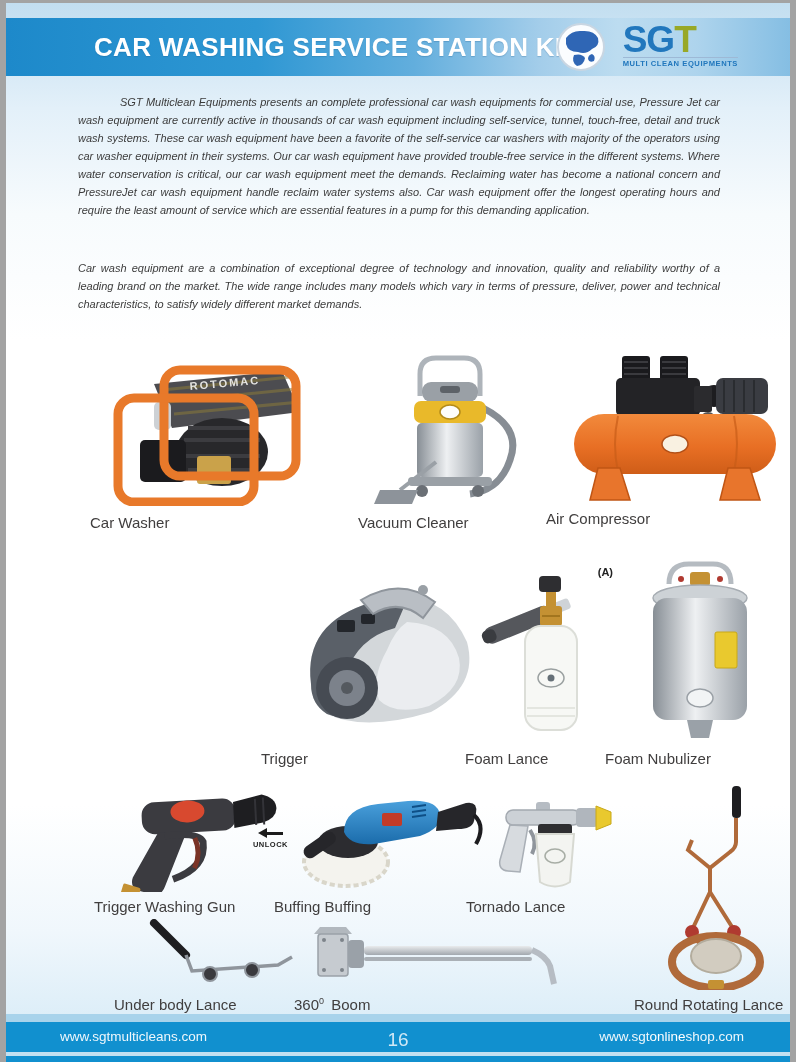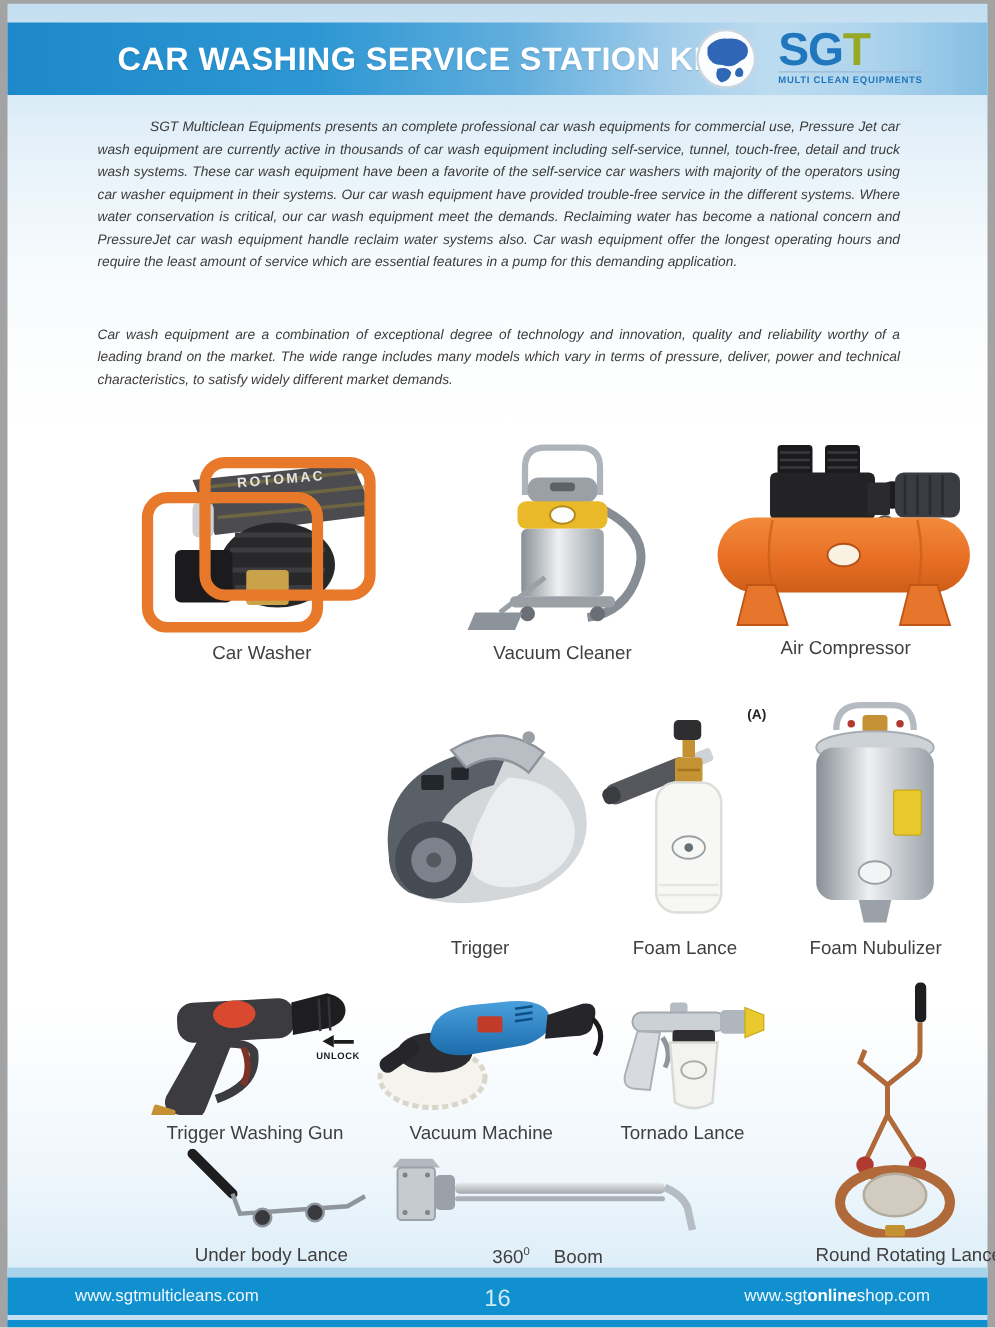--- a/index.html
+++ b/index.html
@@ -23,38 +23,38 @@
   .sgt-blue{color:#2177bd;} .sgt-green{color:#98a827;}
   .sgt-tagline{font-size:7.6px;font-weight:bold;color:#2177bd;letter-spacing:0.55px;
         margin-top:2px;border-top:1px solid #9db9d6;padding-top:1px;}
   
   .para{position:absolute;left:78px;width:642px;text-align:justify;font-size:11px;
         line-height:18px;color:#3b3b3b;font-style:italic;}
   .para.indent{text-indent:42px;}
   
   .product{position:absolute;}
   .pimg{position:absolute;left:0;top:0;display:block;}
-  .plabel{position:absolute;left:-12px;right:-12px;bottom:0;height:20px;text-align:center;
+  .plabel{position:absolute;left:-12px;right:-12px;bottom:0;height:20px;
         font-size:15px;color:#403e3e;white-space:nowrap;}
   .plabel sup{font-size:60%;}
   .annot-a{position:absolute;font-size:11px;font-weight:bold;color:#222;}
   .unlock{position:absolute;display:flex;flex-direction:column;align-items:center;}
   .unlock .arrow{display:flex;align-items:center;}
   .unlock .arrow .tri{width:0;height:0;border-right:9px solid #1c1c1c;
         border-top:5px solid transparent;border-bottom:5px solid transparent;}
   .unlock .arrow .shaft{width:16px;height:3px;background:#1c1c1c;}
   .unlock .word{font-size:7.5px;font-weight:bold;color:#1c1c1c;letter-spacing:0.5px;margin-top:2px;}
   svg text{font-family:"Liberation Sans", sans-serif;}
   
   .f-stripe1{position:absolute;left:6px;right:6px;top:1014px;height:8px;background:#a8d3eb;}
   .f-bar{position:absolute;left:6px;right:6px;top:1022px;height:40px;background:#1190cf;}
   .f-bar .fl{position:absolute;left:54px;top:7px;font-size:13.5px;color:#eef7fc;}
   .f-bar .fc{position:absolute;left:50%;transform:translateX(-50%);top:7px;font-size:19px;color:#cfe8f5;}
   .f-bar .fr{position:absolute;right:46px;top:7px;font-size:13.5px;color:#eef7fc;}
-  .f-bar .fr b{font-weight:bold;color:#ffffff;}
+  .f-bar .fr b{font-weight:normal;color:#ffffff;}
   .f-stripe2{position:absolute;left:6px;right:6px;top:1052px;height:4px;background:#c2e0f1;}
 </style>
 </head>
 <body>
 
 <div class="page">
   <div class="canvas"></div>
 
   <svg width="0" height="0" style="position:absolute" aria-hidden="true">
     <defs>
@@ -234,21 +234,21 @@
       <ellipse cx="62" cy="54" rx="30" ry="16" fill="#2c2c30"></ellipse>
       <g transform="rotate(-35 40 52)">
           <rect x="14" y="46" width="36" height="13" rx="6" fill="#26262a"></rect>
         </g>
       <path d="M58,44 Q58,20 92,16 L122,13 Q152,11 154,27 Q156,40 134,48 L88,56 Q64,58 58,44 Z" fill="url(#blueTool)"></path>
       <rect x="96" y="25" width="20" height="13" rx="2" fill="#c23b28"></rect>
       <path d="M126,19 l14,-2 M126,24 l14,-2 M126,29 l14,-2" stroke="#0e4f86" stroke-width="2"></path>
       <path d="M152,24 L180,15 Q192,13 190,25 L188,33 Q186,41 172,41 L150,43 Z" fill="#26262a"></path>
       <path d="M188,27 Q200,38 190,56" stroke="#1c1c1f" stroke-width="4" fill="none"></path>
     </svg>
-    <figcaption class="plabel">Vacuum Machine</figcaption>
+    <figcaption class="plabel">Buffing Buffing</figcaption>
   </figure>
 
   <figure class="product" style="left:438px;top:770px;width:136px;height:132px">
     <svg class="pimg" width="136" height="106" viewBox="0 0 136 106">
       <rect x="58" y="16" width="14" height="12" rx="3" fill="#b6bcc3"></rect>
       <rect x="28" y="24" width="74" height="15" rx="7" fill="#ccd1d6" stroke="#a3a9b0" stroke-width="1.5"></rect>
       <rect x="98" y="22" width="22" height="19" rx="4" fill="#b0b6bd"></rect>
       <path d="M118,20 L133,26 V38 L118,44 Z" fill="#e9c92e" stroke="#c8a818"></path>
       <path d="M32,39 L22,74 Q20,84 30,85 L42,86 L50,40 Z" fill="#d7dbdf" stroke="#a9afb6" stroke-width="1.5"></path>
       <path d="M52,44 Q60,56 54,68" stroke="#8f959c" stroke-width="4" fill="none"></path>
@@ -293,21 +293,21 @@
       <rect x="12" y="8" width="30" height="42" rx="3" fill="#c6cbd0" stroke="#9aa1a8" stroke-width="1.5"></rect>
       <circle cx="18" cy="14" r="2" fill="#7d838a"></circle>
         <circle cx="36" cy="14" r="2" fill="#7d838a"></circle>
       <circle cx="18" cy="44" r="2" fill="#7d838a"></circle>
         <circle cx="36" cy="44" r="2" fill="#7d838a"></circle>
       <rect x="42" y="14" width="16" height="28" rx="4" fill="#9aa1a8"></rect>
       <rect x="58" y="20" width="168" height="9" rx="4" fill="url(#steelH)"></rect>
       <rect x="58" y="31" width="168" height="4" rx="2" fill="#aab0b6"></rect>
       <path d="M226,24 Q240,30 244,40 L248,58" fill="none" stroke="#b6bcc3" stroke-width="6"></path>
     </svg>
-    <figcaption class="plabel"><span>360</span><sup>0</sup> <span style="margin-left:15px">Boom</span></figcaption>
+    <figcaption class="plabel"><span>360</span><sup>0</sup> <span style="margin-left:3px">Boom</span></figcaption>
   </figure>
 
   <div class="f-stripe1"></div>
   <div class="f-bar">
     <span class="fl">www.sgtmulticleans.com</span>
     <span class="fc">16</span>
     <span class="fr"><span>www.sgt</span><b>online</b><span>shop.com</span></span>
   </div>
   <div class="f-stripe2"></div>
 </div>

